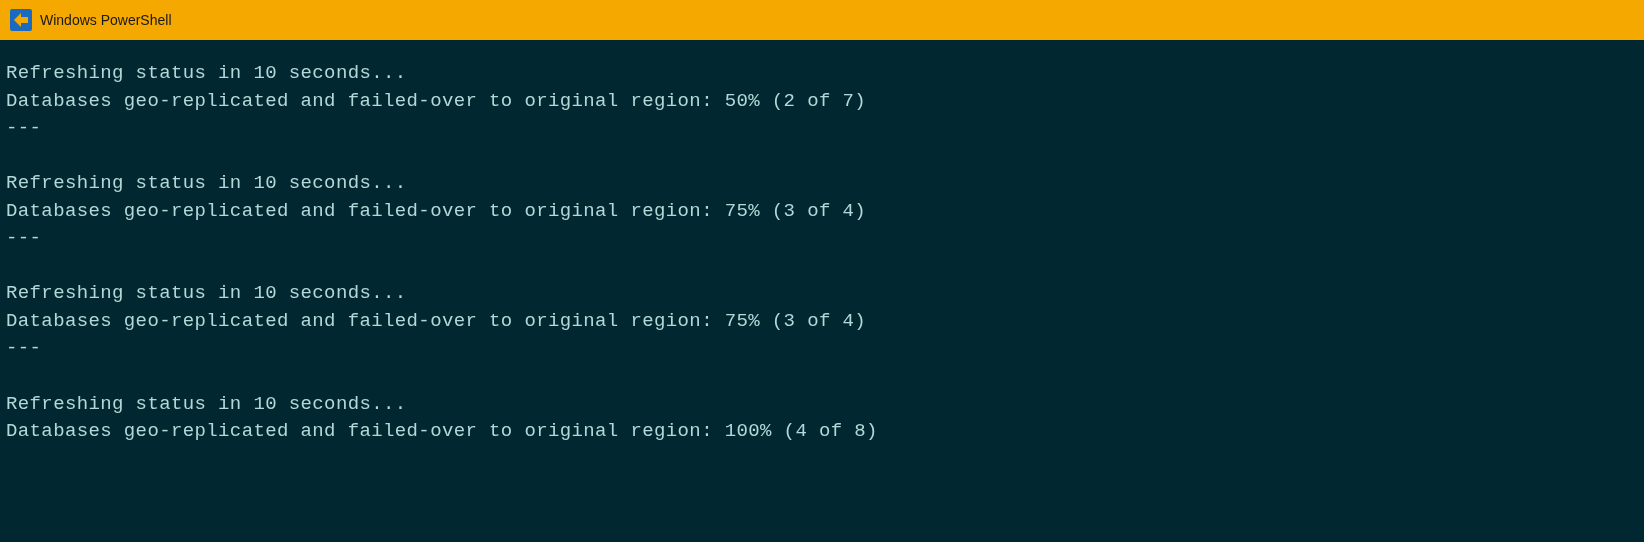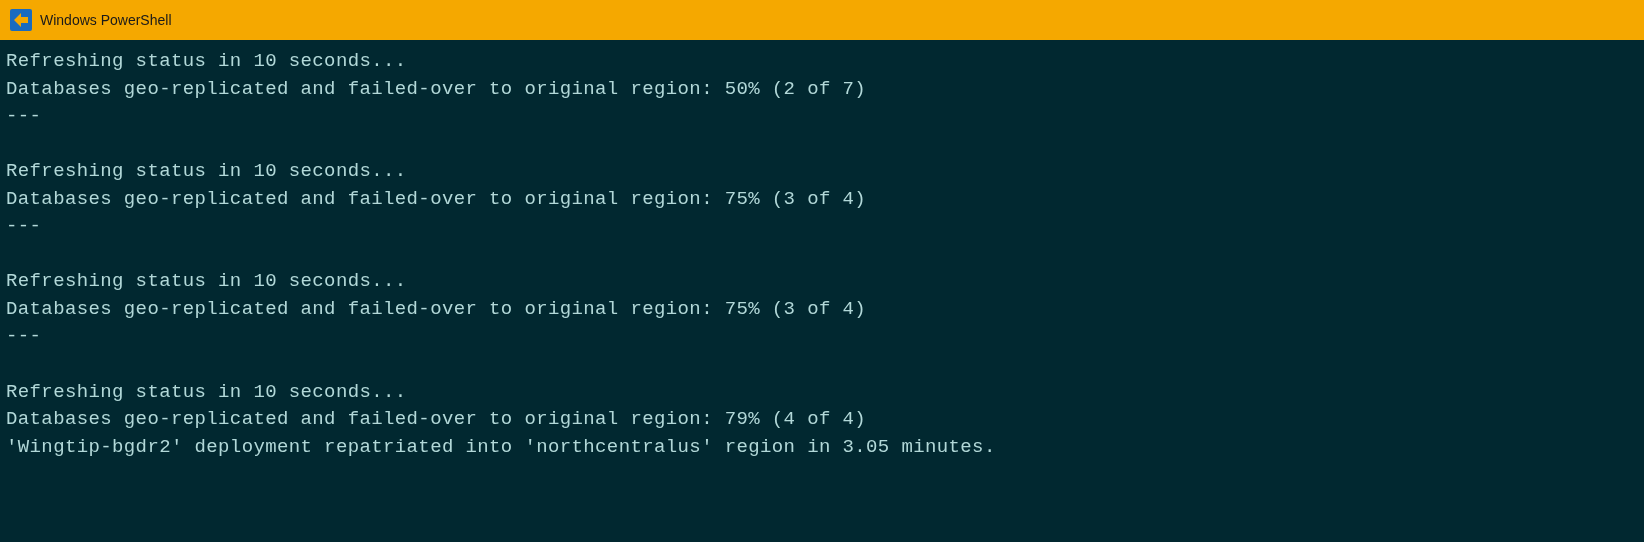--- a/index.html
+++ b/index.html
@@ -35,21 +35,21 @@
     .title-bar-text {
       font-family: 'Segoe UI', Arial, sans-serif;
       font-size: 14px;
       color: #1a1a1a;
       font-weight: 400;
     }
 
     .terminal-body {
       background-color: #012830;
       flex: 1;
-      padding: 8px 6px;
+      padding: 20px 6px;
       overflow: hidden;
     }
 
     .terminal-line {
       color: #b2d8d8;
       font-size: 19px;
       line-height: 1.45;
       white-space: pre;
       letter-spacing: 0.02em;
     }
@@ -81,16 +81,15 @@
       <div class="terminal-line">&nbsp;</div>
       <div class="terminal-line">Refreshing status in 10 seconds...</div>
       <div class="terminal-line">Databases geo-replicated and failed-over to original region: 75% (3 of 4)</div>
       <div class="terminal-line">---</div>
       <div class="terminal-line">&nbsp;</div>
       <div class="terminal-line">Refreshing status in 10 seconds...</div>
       <div class="terminal-line">Databases geo-replicated and failed-over to original region: 75% (3 of 4)</div>
       <div class="terminal-line">---</div>
       <div class="terminal-line">&nbsp;</div>
       <div class="terminal-line">Refreshing status in 10 seconds...</div>
-      <div class="terminal-line">Databases geo-replicated and failed-over to original region: 79% (4 of 4)</div>
-      <div class="terminal-line">'Wingtip-bgdr2' deployment repatriated into 'northcentralus' region in 3.05 minutes.</div>
+      <div class="terminal-line">Databases geo-replicated and failed-over to original region: 100% (4 of 8)</div>
     </div>
 </div>
 
 </body></html>

